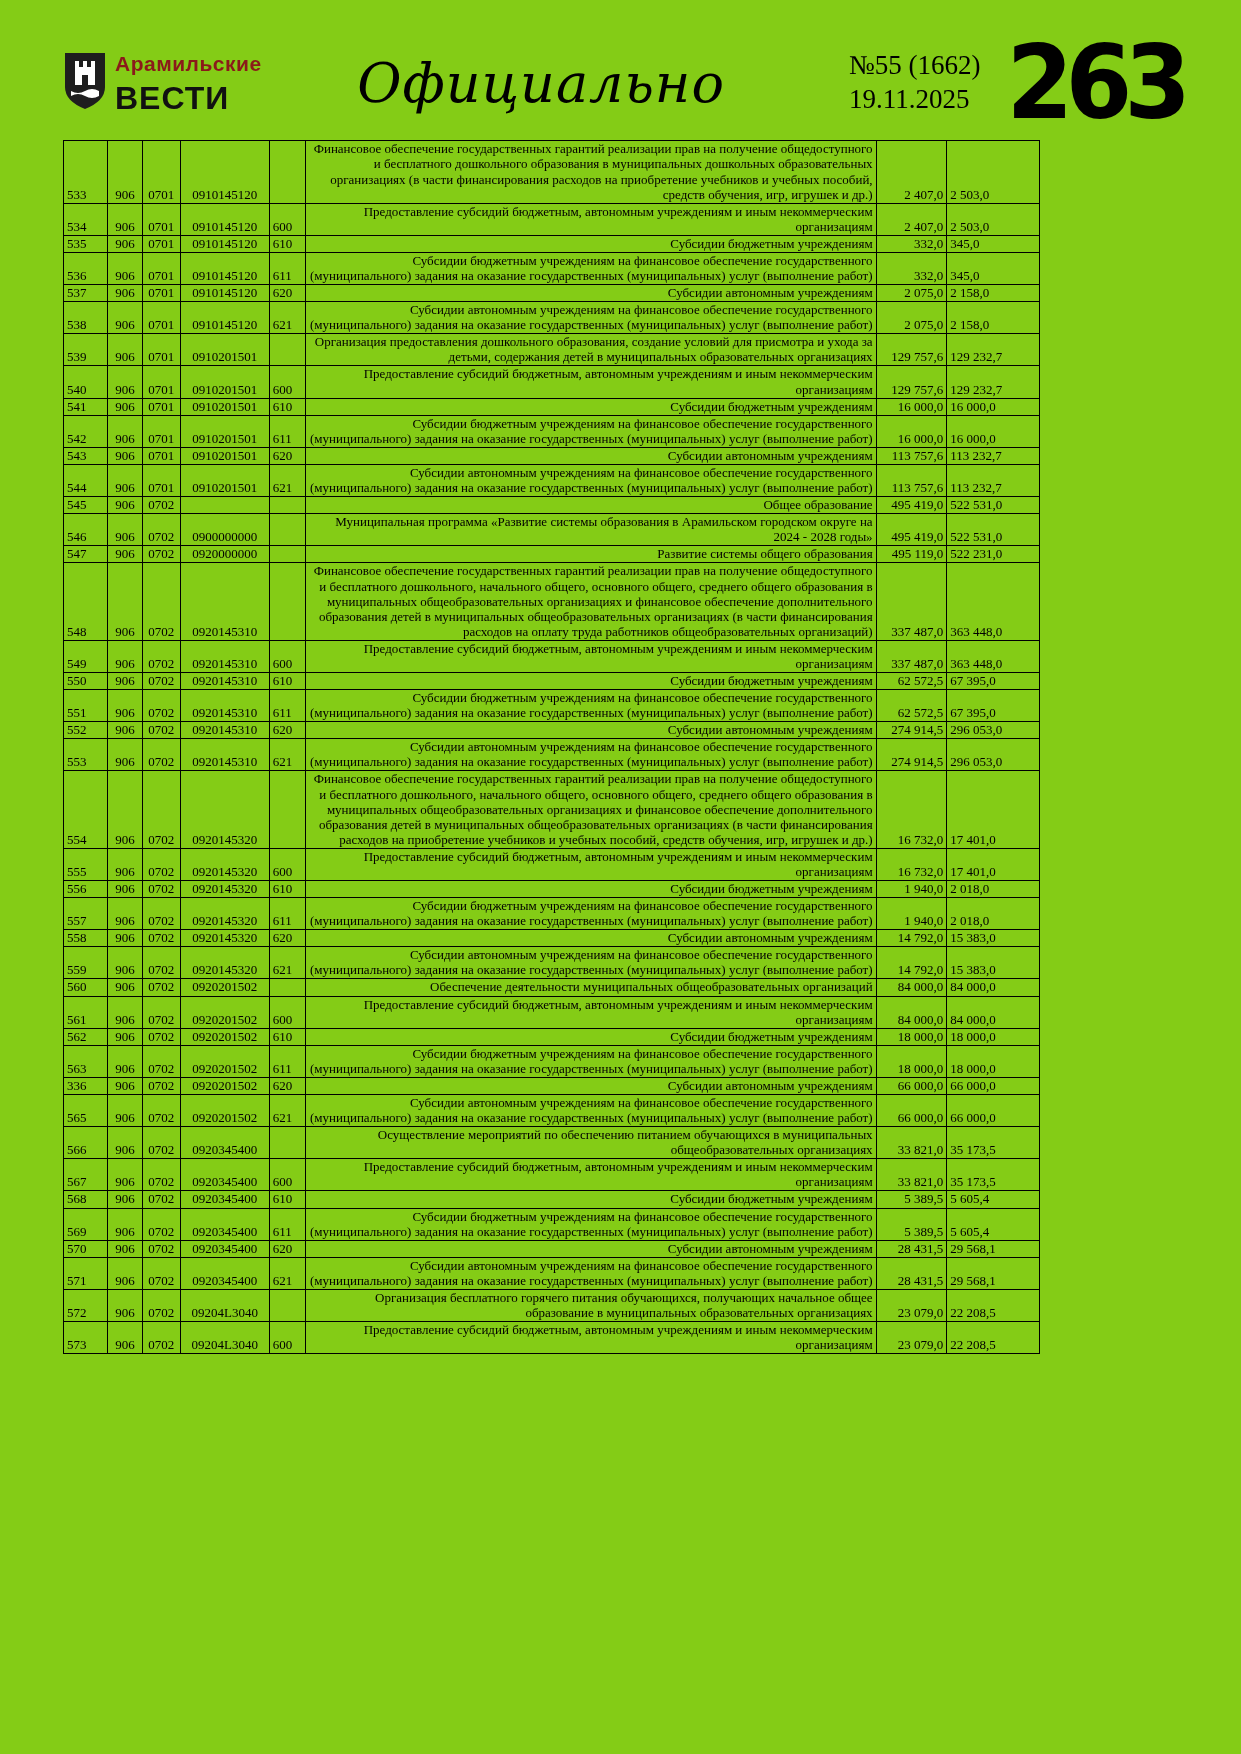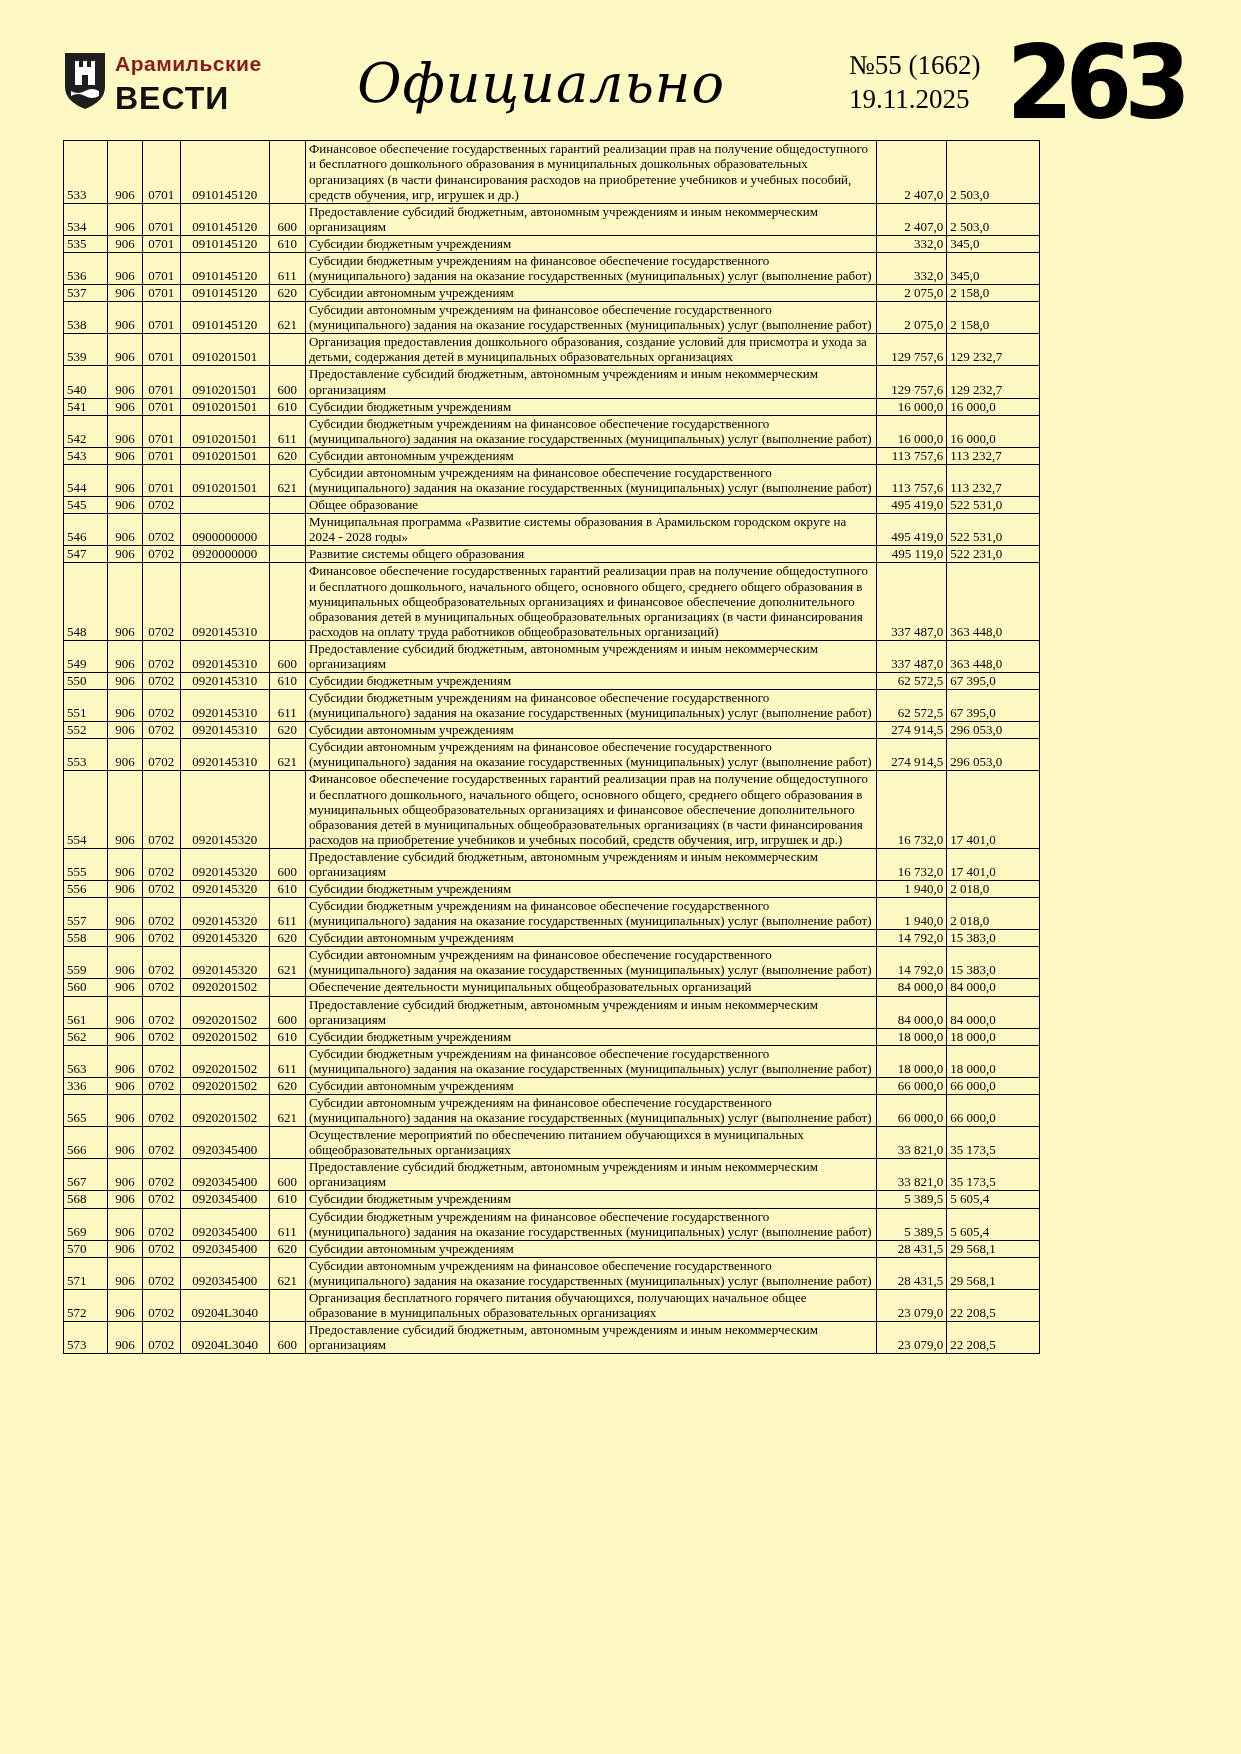--- a/index.html
+++ b/index.html
@@ -1,19 +1,19 @@
 <!DOCTYPE html>
 <html><head>
 <meta charset="utf-8">
 <style>
   html,body { margin:0; padding:0; background:#e8e8e8; }
   .page {
     position:relative;
     width:1241px; height:1754px;
-    background:#fef9c3;
+    background:#84cc16;
     margin:0 auto;
     font-family:"Liberation Serif", serif;
     color:#000;
     box-sizing:border-box;
     padding:40px 0 0 63px;
   }
   
   .masthead {
     display:flex;
     align-items:center;
@@ -74,22 +74,22 @@
     border:1px solid #000;
     vertical-align:bottom;
     padding:0 3px 1px 3px;
     overflow:hidden;
     word-wrap:break-word;
   }
   td.c0 { text-align:left; }
   td.c1 { text-align:center; }
   td.c2 { text-align:center; }
   td.c3 { text-align:center; }
-  td.c4 { text-align:center; }
-  td.c5 { text-align:left; }
+  td.c4 { text-align:left; }
+  td.c5 { text-align:right; }
   td.c6 { text-align:right; padding-right:7px; }
   td.c7 { padding-right:9px; }
 </style>
 </head>
 <body>
 
 <div class="page">
 
   <header class="masthead">
     <div class="brand">

